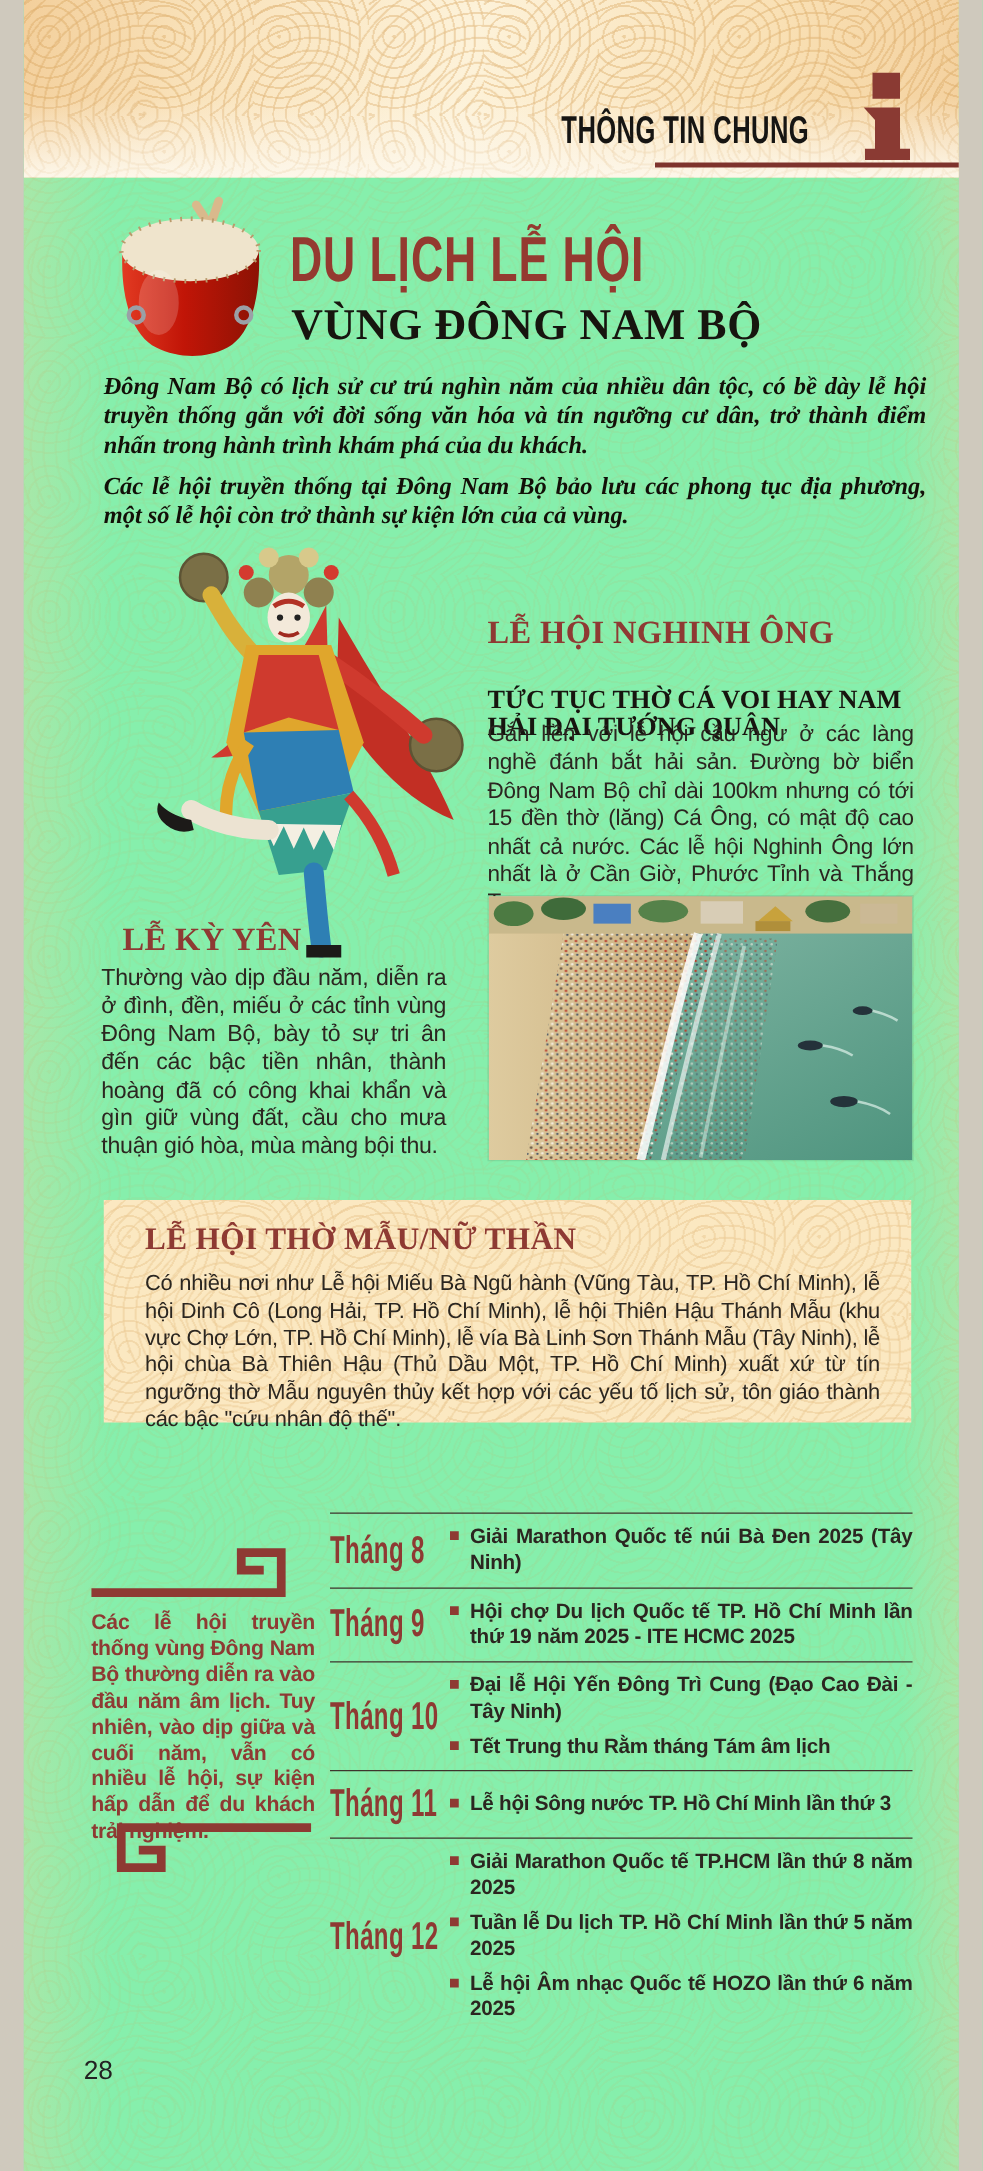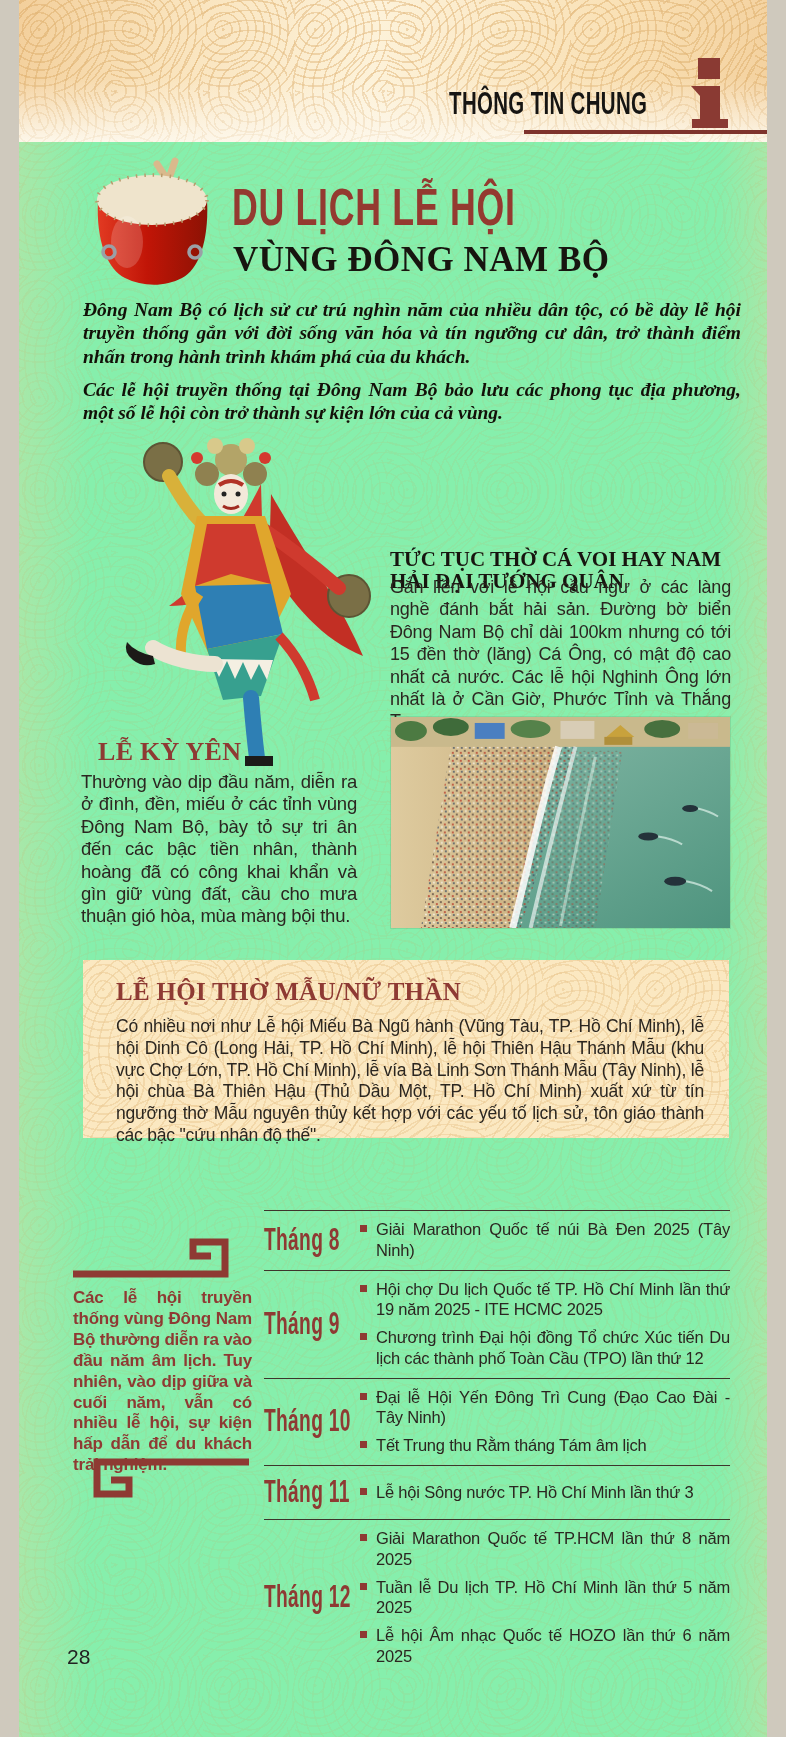--- a/index.html
+++ b/index.html
@@ -121,21 +121,21 @@
   .sched-month{ width:88px; flex:none; }
   .sched-month .m-inner{
     display:inline-block; font-weight:bold; font-size:31px; color:#8e3a33;
     transform:scaleX(.62); transform-origin:0 50%; white-space:nowrap; letter-spacing:.5px;
   }
   .sched-events{ flex:1; display:flex; flex-direction:column; gap:7px; }
   .sched-event{ display:flex; }
   .bullet{ width:7px; height:7px; background:#8e3a33; margin:6px 9px 0 2px; flex:none; }
   .ev-text{
     flex:1; font-size:16.5px; line-height:1.26; letter-spacing:-.2px;
-    text-align:justify; color:#2b2620;
+    text-align:justify; color:#2b2620;font-weight:bold;
   }
 
   .page-num{ position:absolute; left:48px; top:1645px; font-size:21px; color:#222; }
 </style>
 </head>
 <body>
 
 <div class="page">
 
   <div class="band">
@@ -209,20 +209,21 @@
     <path d="M88,170 q-20,30 -18,62" stroke="#e0a62c" stroke-width="10" fill="none"></path>
     <path d="M104,240 C84,240 58,234 42,224" stroke="#ece3d2" stroke-width="16" fill="none" stroke-linecap="round"></path>
     <path d="M42,232 q-18,-4 -26,-14 q-4,10 6,18 q10,8 22,4 z" fill="#1c1a18"></path>
     <path d="M140,274 C142,298 144,318 146,334" stroke="#2e7fb4" stroke-width="16" fill="none" stroke-linecap="round"></path>
     <path d="M134,332 h28 v10 h-28 z" fill="#1c1a18"></path>
   </svg>
 
   <h2 class="h-maroon kyyen-h">LỄ KỲ YÊN</h2>
   <p class="body-txt kyyen-b">Thường vào dịp đầu năm, diễn ra ở đình, đền, miếu ở các tỉnh vùng Đông Nam Bộ, bày tỏ sự tri ân đến các bậc tiền nhân, thành hoàng đã có công khai khẩn và gìn giữ vùng đất, cầu cho mưa thuận gió hòa, mùa màng bội thu.</p>
 
+  <h2 class="h-maroon ngo-h">LỄ HỘI NGHINH ÔNG</h2>
   <h3 class="ngo-sub">TỨC TỤC THỜ CÁ VOI HAY NAM HẢI ĐẠI TƯỚNG QUÂN</h3>
   <p class="body-txt ngo-b">Gắn liền với lễ hội cầu ngư ở các làng nghề đánh bắt hải sản. Đường bờ biển Đông Nam Bộ chỉ dài 100km nhưng có tới 15 đền thờ (lăng) Cá Ông, có mật độ cao nhất cả nước. Các lễ hội Nghinh Ông lớn nhất là ở Cần Giờ, Phước Tỉnh và Thắng Tam.</p>
 
   <svg class="beach" viewBox="0 0 340 212" preserveAspectRatio="none">
     <defs>
       <linearGradient id="sea" x1="0" y1="0" x2="1" y2="1">
         <stop offset="0" stop-color="#8fbfae"></stop>
           <stop offset="1" stop-color="#4e947e"></stop>
       </linearGradient>
       <linearGradient id="sand" x1="0" y1="0" x2="1" y2="0">
@@ -289,24 +290,20 @@
           </div>
         </div>
       </div>
       <div class="sched-row">
         <div class="sched-month"><span class="m-inner">Tháng 9</span></div>
         <div class="sched-events">
           <div class="sched-event">
             <span class="bullet"></span>
             <span class="ev-text">Hội chợ Du lịch Quốc tế TP. Hồ Chí Minh lần thứ 19 năm 2025 - ITE HCMC 2025</span>
           </div>
-          <div class="sched-event">
-            <span class="bullet"></span>
-            <span class="ev-text">Chương trình Đại hội đồng Tổ chức Xúc tiến Du lịch các thành phố Toàn Cầu (TPO) lần thứ 12</span>
-          </div>
         </div>
       </div>
       <div class="sched-row">
         <div class="sched-month"><span class="m-inner">Tháng 10</span></div>
         <div class="sched-events">
           <div class="sched-event">
             <span class="bullet"></span>
             <span class="ev-text">Đại lễ Hội Yến Đông Trì Cung (Đạo Cao Đài - Tây Ninh)</span>
           </div>
           <div class="sched-event">

